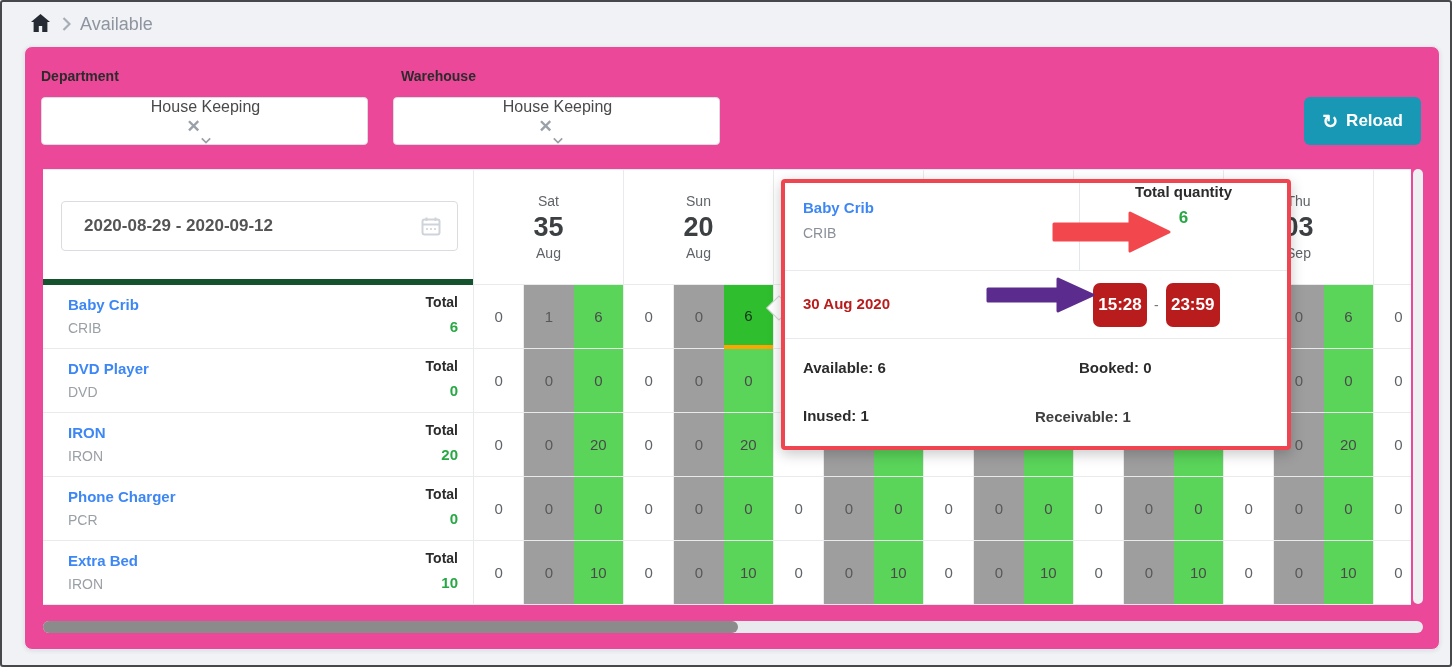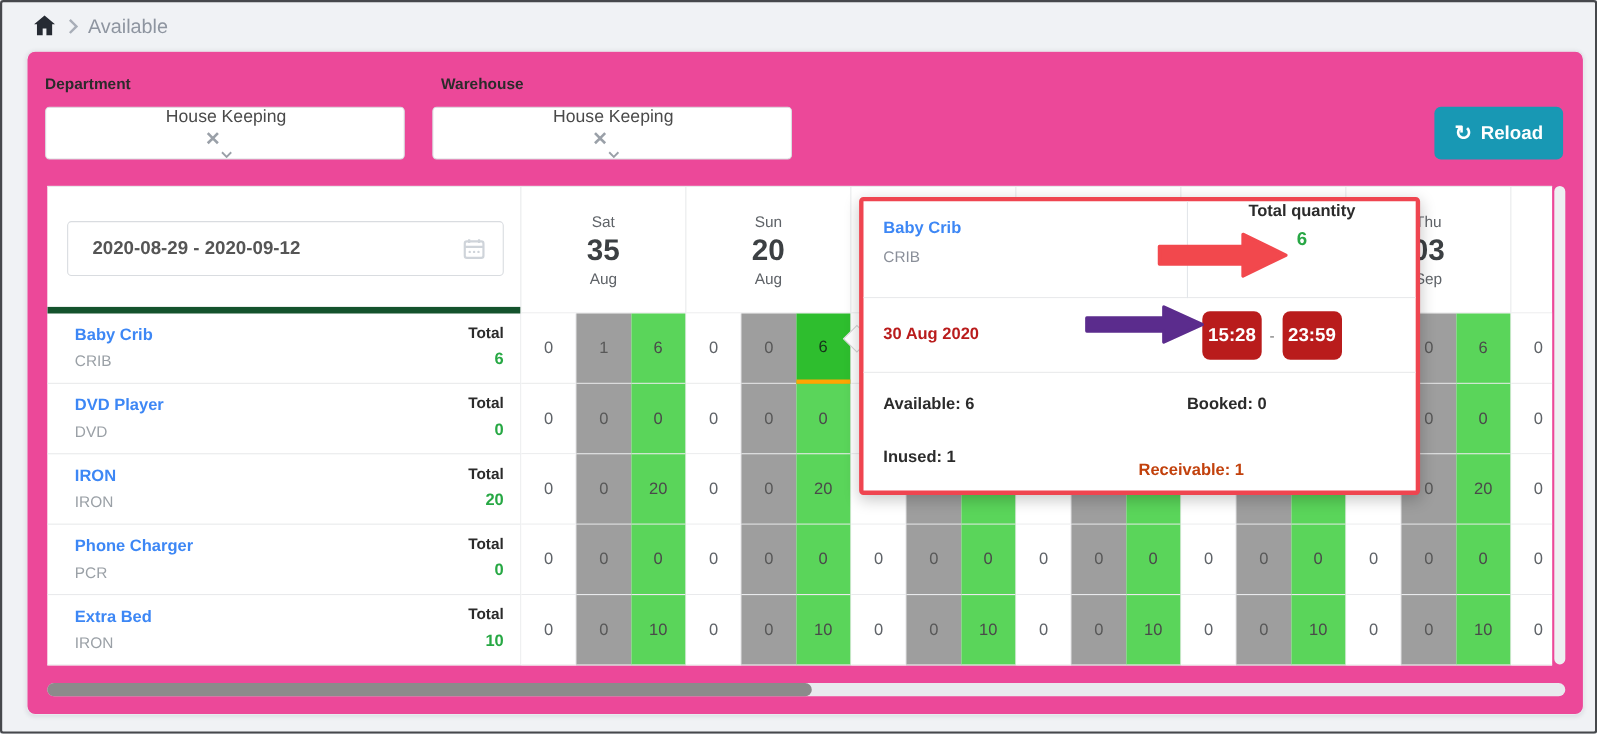--- a/index.html
+++ b/index.html
@@ -82,21 +82,21 @@
   .pp-date { position:absolute; left:18px; top:24px; font-size:15px; font-weight:700; color:#b91c1c; }
   .pp-times { position:absolute; left:308px; top:12px; display:flex; align-items:center; gap:7px; }
   .time-badge { width:54px; height:44px; background:#b91c1c; border-radius:7px; color:#fff; font-size:17px;
                 font-weight:700; display:flex; align-items:center; justify-content:center; }
   .time-dash { color:#777; font-size:14px; }
   .pp-stats { position:relative; height:106px; }
   .pp-stat { position:absolute; font-size:15px; font-weight:700; color:#2b2b2b; }
   .st-avail { left:18px; top:20px; }
   .st-booked { left:250px; top:20px;margin-left:44px; }
   .st-inused { left:18px; top:68px; }
-  .st-recv { left:250px; top:80px; color:#c2410c;text-align:center; }
+  .st-recv { left:250px; top:69px; color:#404040;text-align:center; }
 
   .anno { position:absolute; left:0; top:0; width:1452px; height:667px; z-index:10; pointer-events:none; }
 </style>
 </head>
 <body>
 
 <div class="page">
 
   <div class="breadcrumb">
     <svg class="home-ic" width="21" height="20" viewBox="0 0 21 20">

